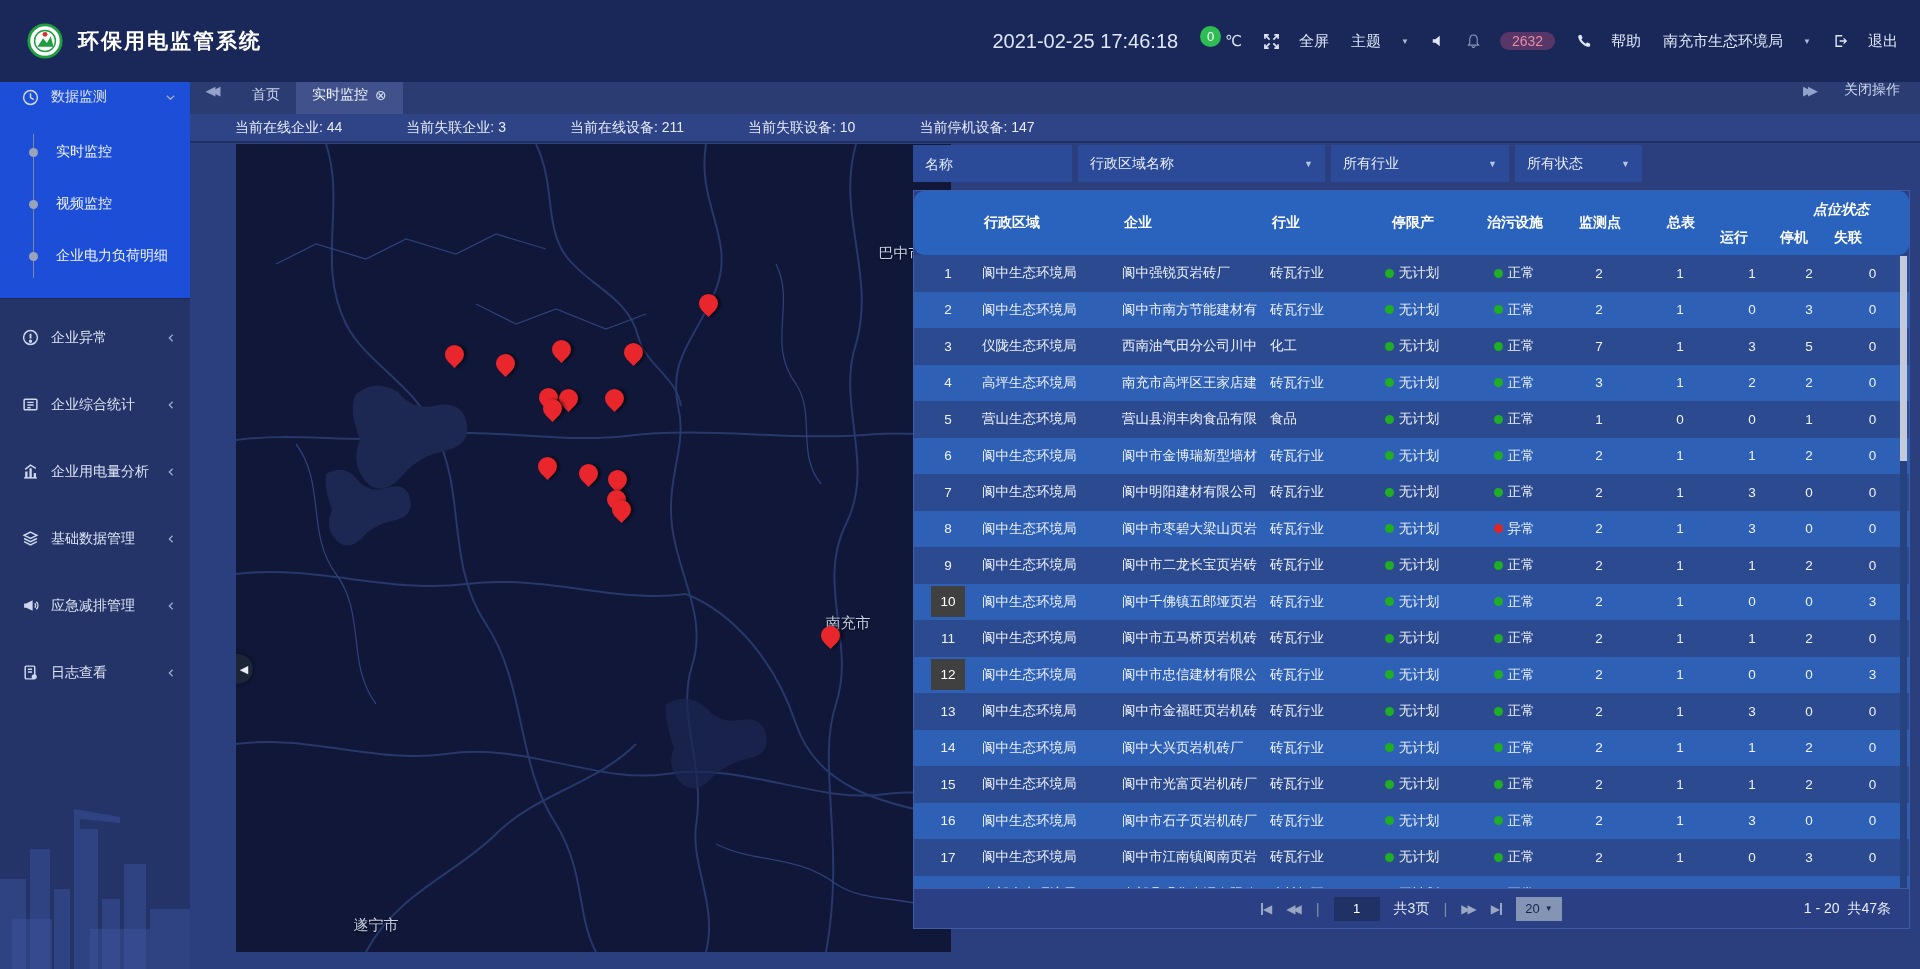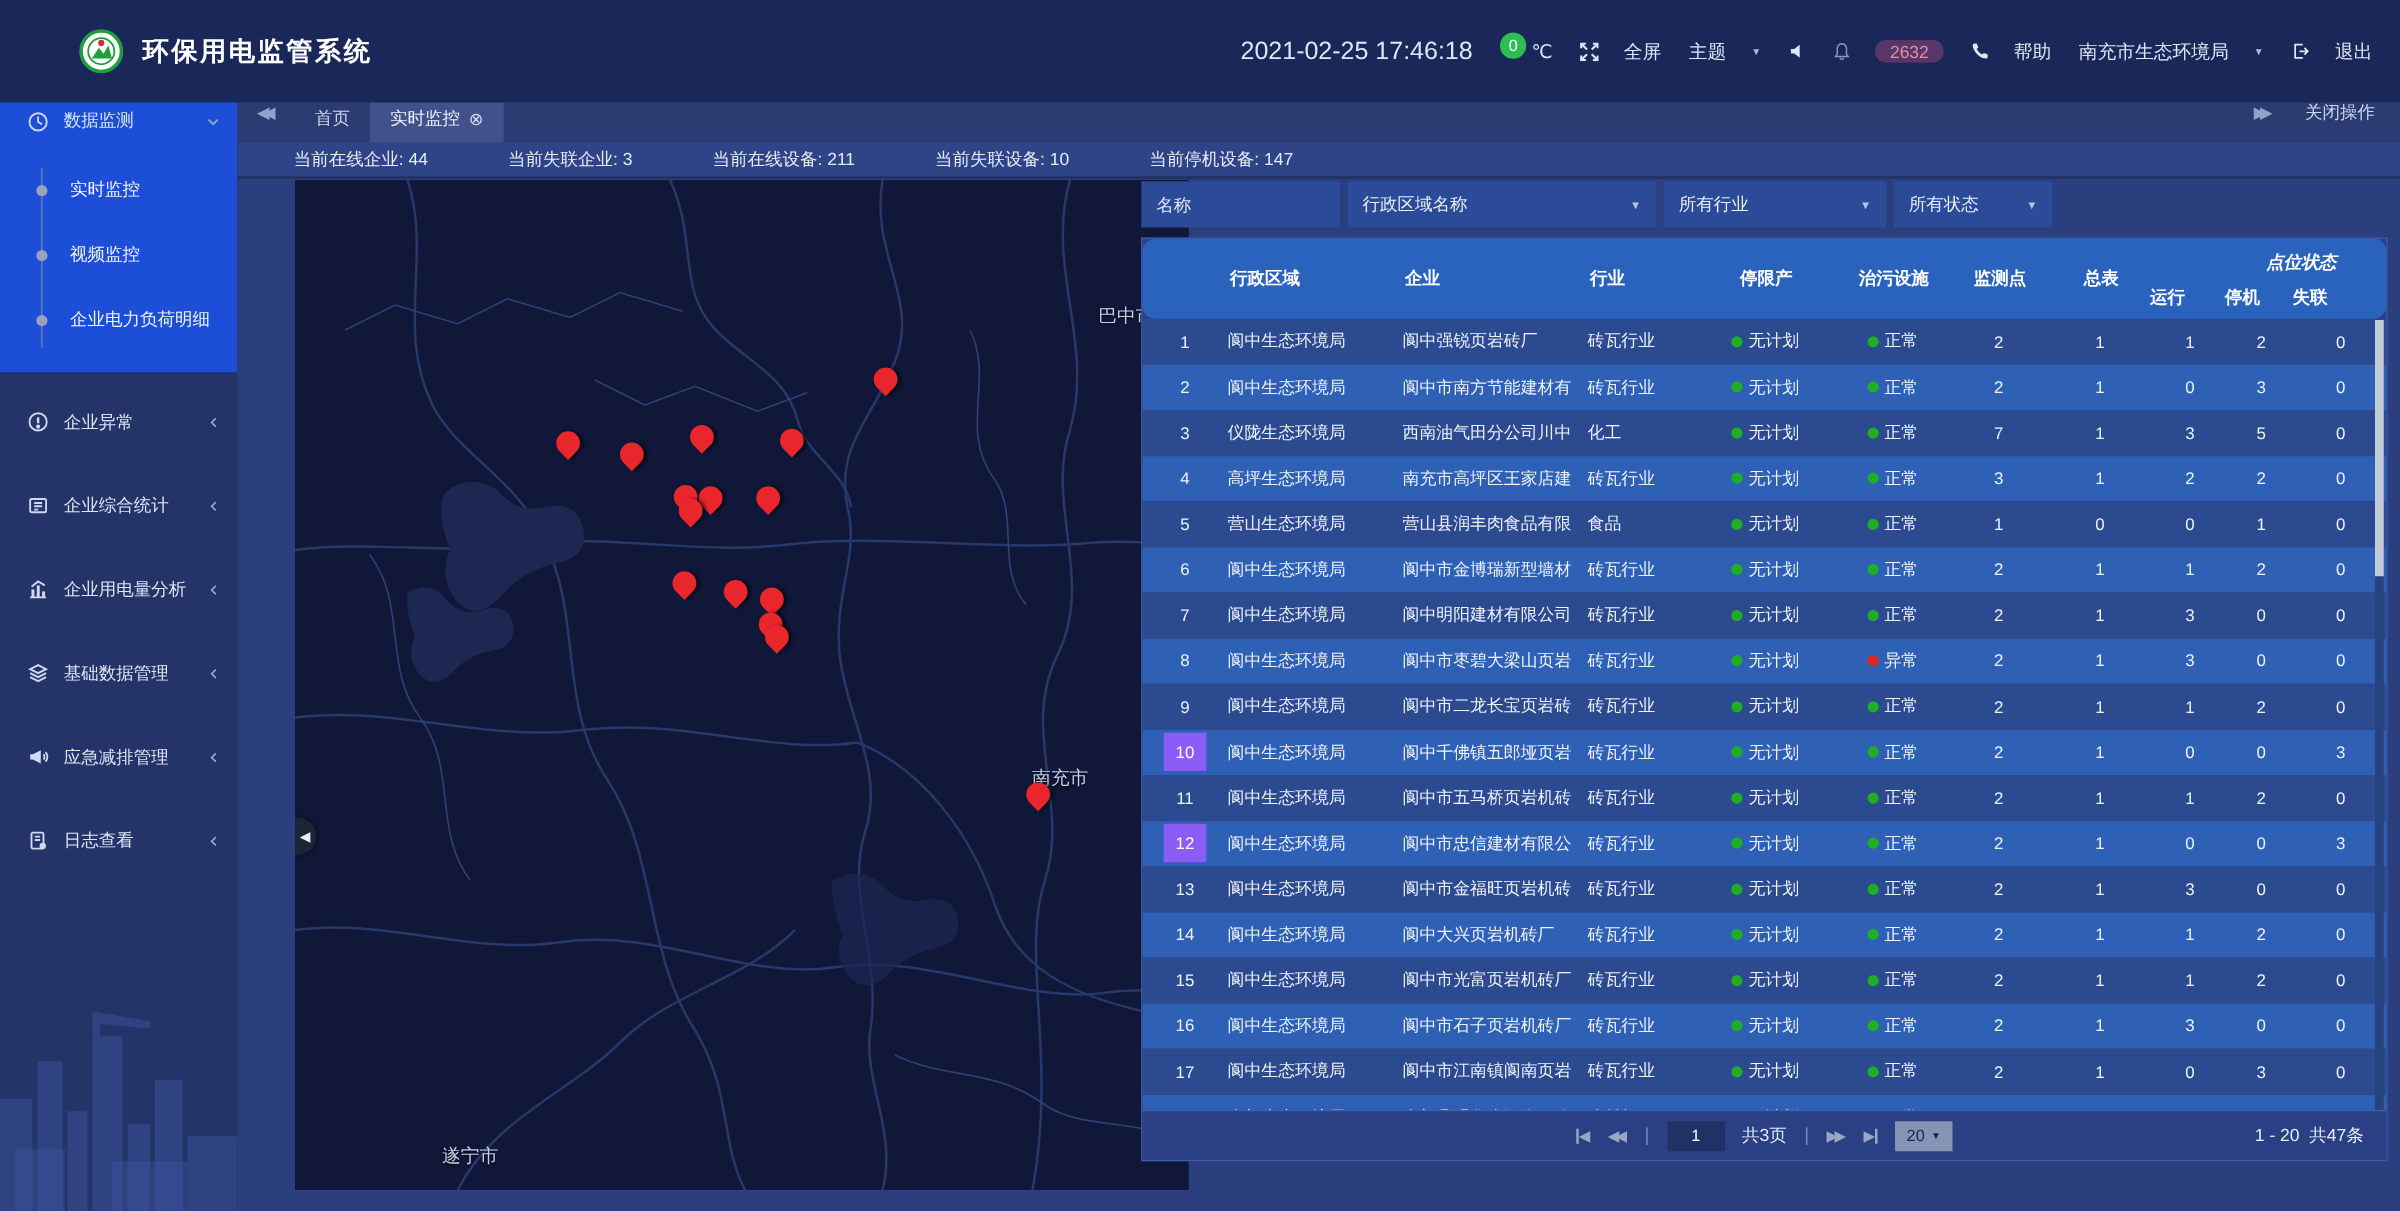--- a/index.html
+++ b/index.html
@@ -2,21 +2,21 @@
 <html><head>
 <meta charset="utf-8">
 <style>
   * { margin:0; padding:0; box-sizing:border-box; }
   html,body { width:1920px; height:969px; overflow:hidden; background:#2b3f7e;
     font-family:"Liberation Sans","DejaVu Sans",sans-serif; }
   .app { position:relative; width:1920px; height:969px; background:#2b3f7e; color:#e3e9f8; }
 
   
   .topbar { position:absolute; left:0; top:0; width:1920px; height:82px; background:#192859;
-    display:flex; align-items:center; z-index:30;padding-left:36px; }
+    display:flex; align-items:center; z-index:30; }
   .logo { width:38px; height:38px; margin-left:26px; }
   .app-title { font-size:21px; font-weight:bold; color:#ffffff; margin-left:14px; letter-spacing:2px; }
   .top-right { margin-left:auto; display:flex; align-items:center; gap:22px; padding-right:22px; font-size:15px; color:#dfe6f6; }
   .datetime { font-size:20px; }
   .temp { display:flex; align-items:flex-start; gap:4px; }
   .temp-circle { width:21px; height:21px; border-radius:50%; background:#2ebd53; color:#fff;
     font-size:13px; display:flex; align-items:center; justify-content:center; margin-top:-6px; }
   .hbtn { display:flex; align-items:center; gap:20px; cursor:pointer; white-space:nowrap; }
   .hbtn svg { display:block; }
   .caret { font-size:8px; color:#aeb9d8; }
@@ -90,21 +90,21 @@
   .pts-subs { position:absolute; right:1px; bottom:8px; display:grid; grid-template-columns:60px 54px 74px; }
   .pts-subs span { }
 
   .tbody { height:635px; overflow:hidden; }
   .trow { height:36.5px; align-items:center; font-size:13.5px; color:#eef2fa; }
   .trow:nth-child(odd) { background:#2c4a90; }
   .trow:nth-child(even) { background:#2e61b5; }
   .cell { white-space:nowrap; overflow:hidden; }
   .cell.c { text-align:center; }
   .cell.num { text-align:center; }
-  .numchip { display:inline-block; min-width:34px; padding:8px 0; background:#8b5cf6; color:#fff; }
+  .numchip { display:inline-block; min-width:34px; padding:8px 0; background:#404040; color:#fff; }
   .statuscell { display:flex; align-items:center; justify-content:center; gap:5px; }
   .sdot { width:9px; height:9px; border-radius:50%; display:inline-block; }
 
   .vscroll { position:absolute; right:2px; top:65px; width:7px; height:634px; background:#27437f; }
   .vscroll .thumb { position:absolute; left:0; top:0; width:7px; height:205px; background:#c3cbdb; }
 
   .pager { position:absolute; left:0; bottom:0; width:100%; height:40px; border-top:1px solid #3e5ca8;
     display:flex; align-items:center; justify-content:center; gap:14px; background:#2b4084;
     color:#aab6d2; font-size:13px; }
   .pg-ico { display:flex; align-items:center; cursor:pointer; color:#9aa7c2; font-size:12px; }

